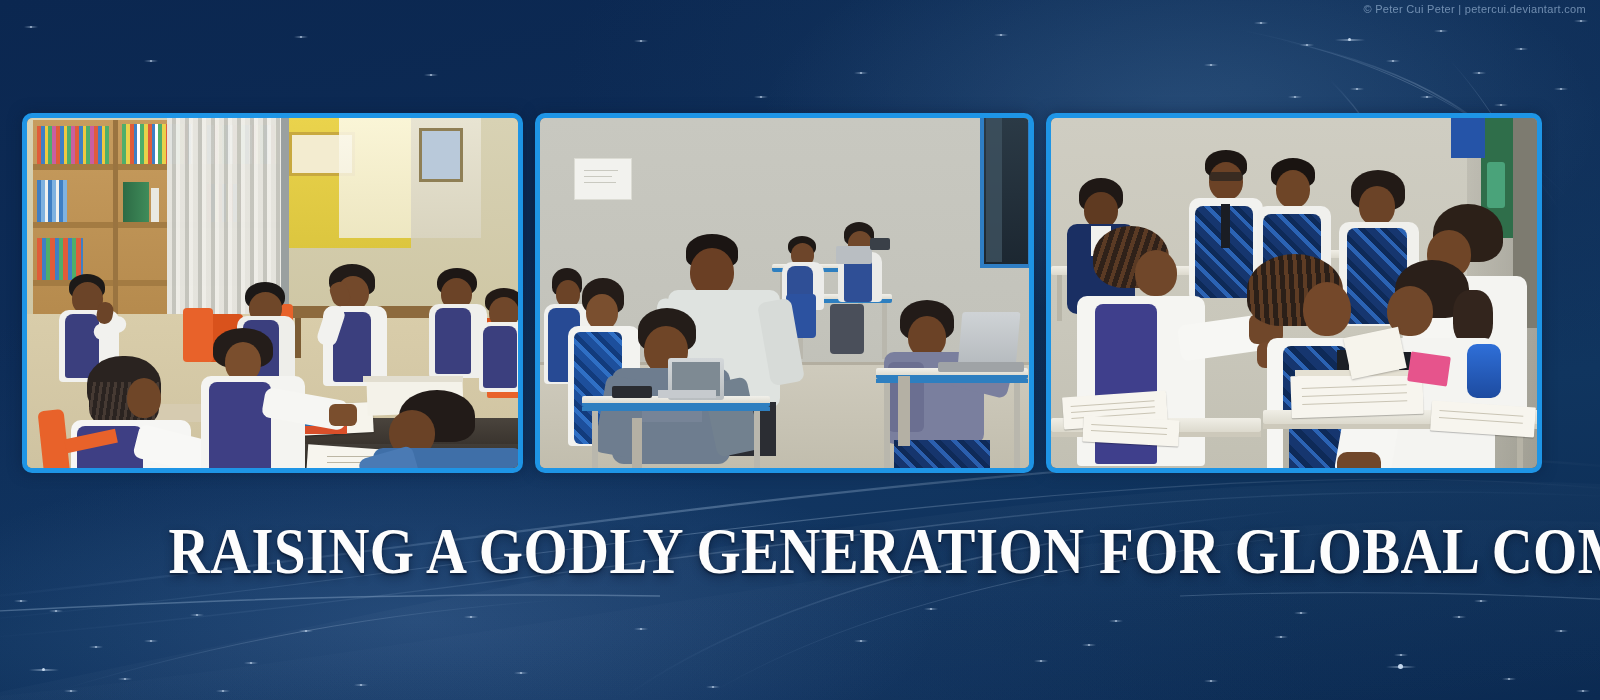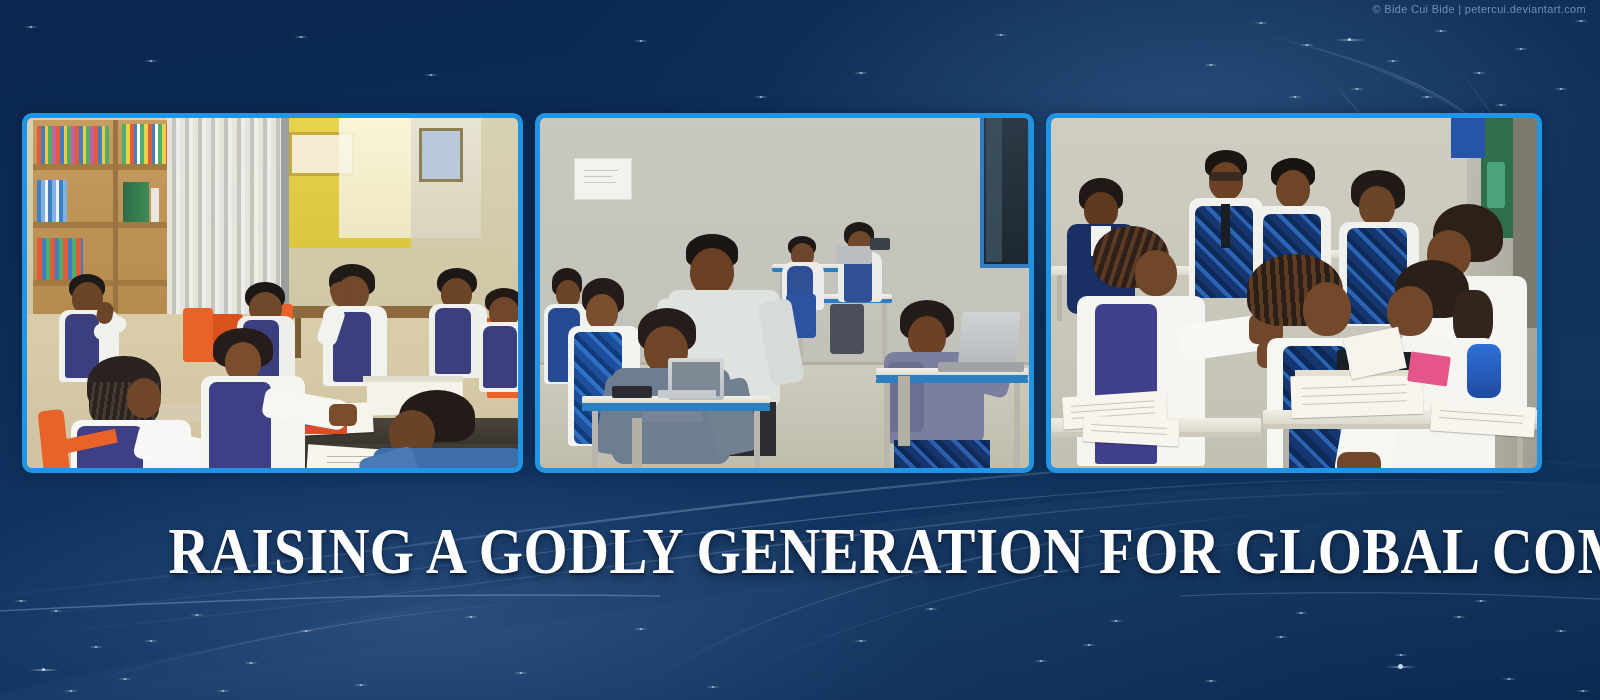--- a/index.html
+++ b/index.html
@@ -590,15 +590,15 @@
         <div class="sh" style="left:416px; top:226px; width:34px; height:54px; background:linear-gradient(180deg,#2f6fd8,#1d4ba0); border-radius:10px;"></div>
       </div>
     </div>
 
   </div>
 
   <div class="title-wrap">
     <div class="title">RAISING A GODLY GENERATION FOR GLOBAL COMPETENT AND IMPACT</div>
   </div>
 
-  <div class="watermark">© Bide Cui Bide | petercui.deviantart.com</div>
+  <div class="watermark">© Peter Cui Peter | petercui.deviantart.com</div>
 
 </div>
 
 </body></html>

